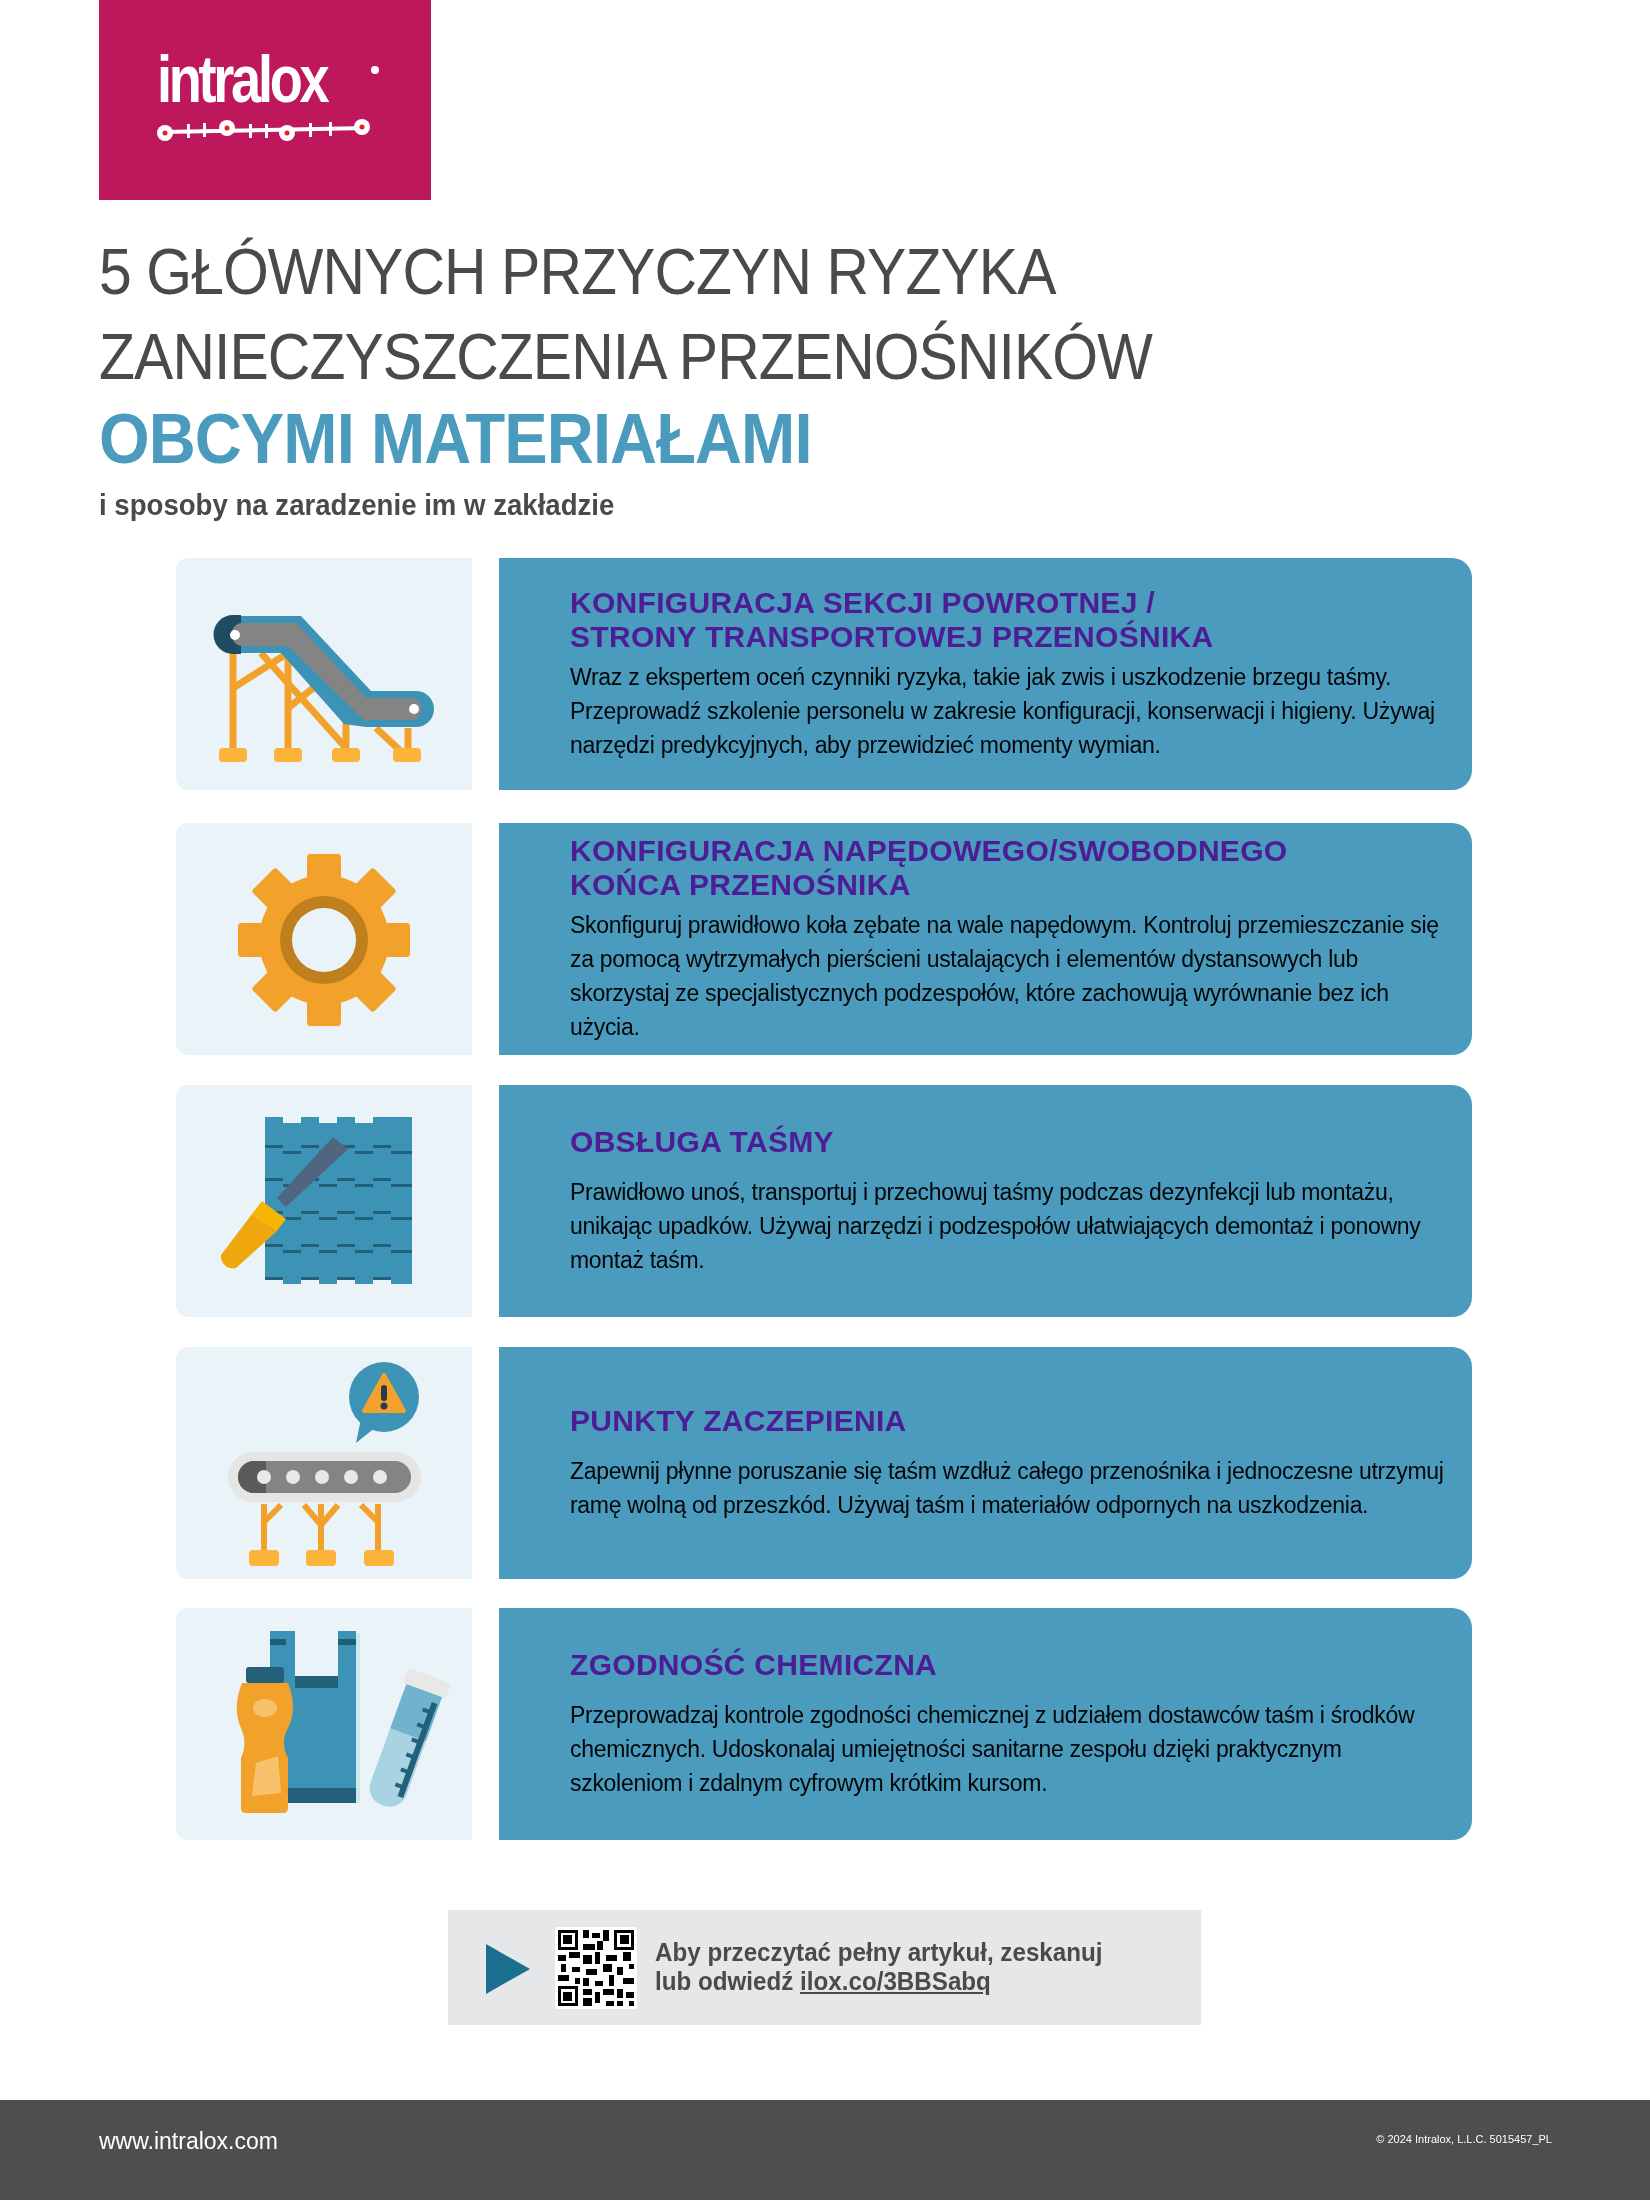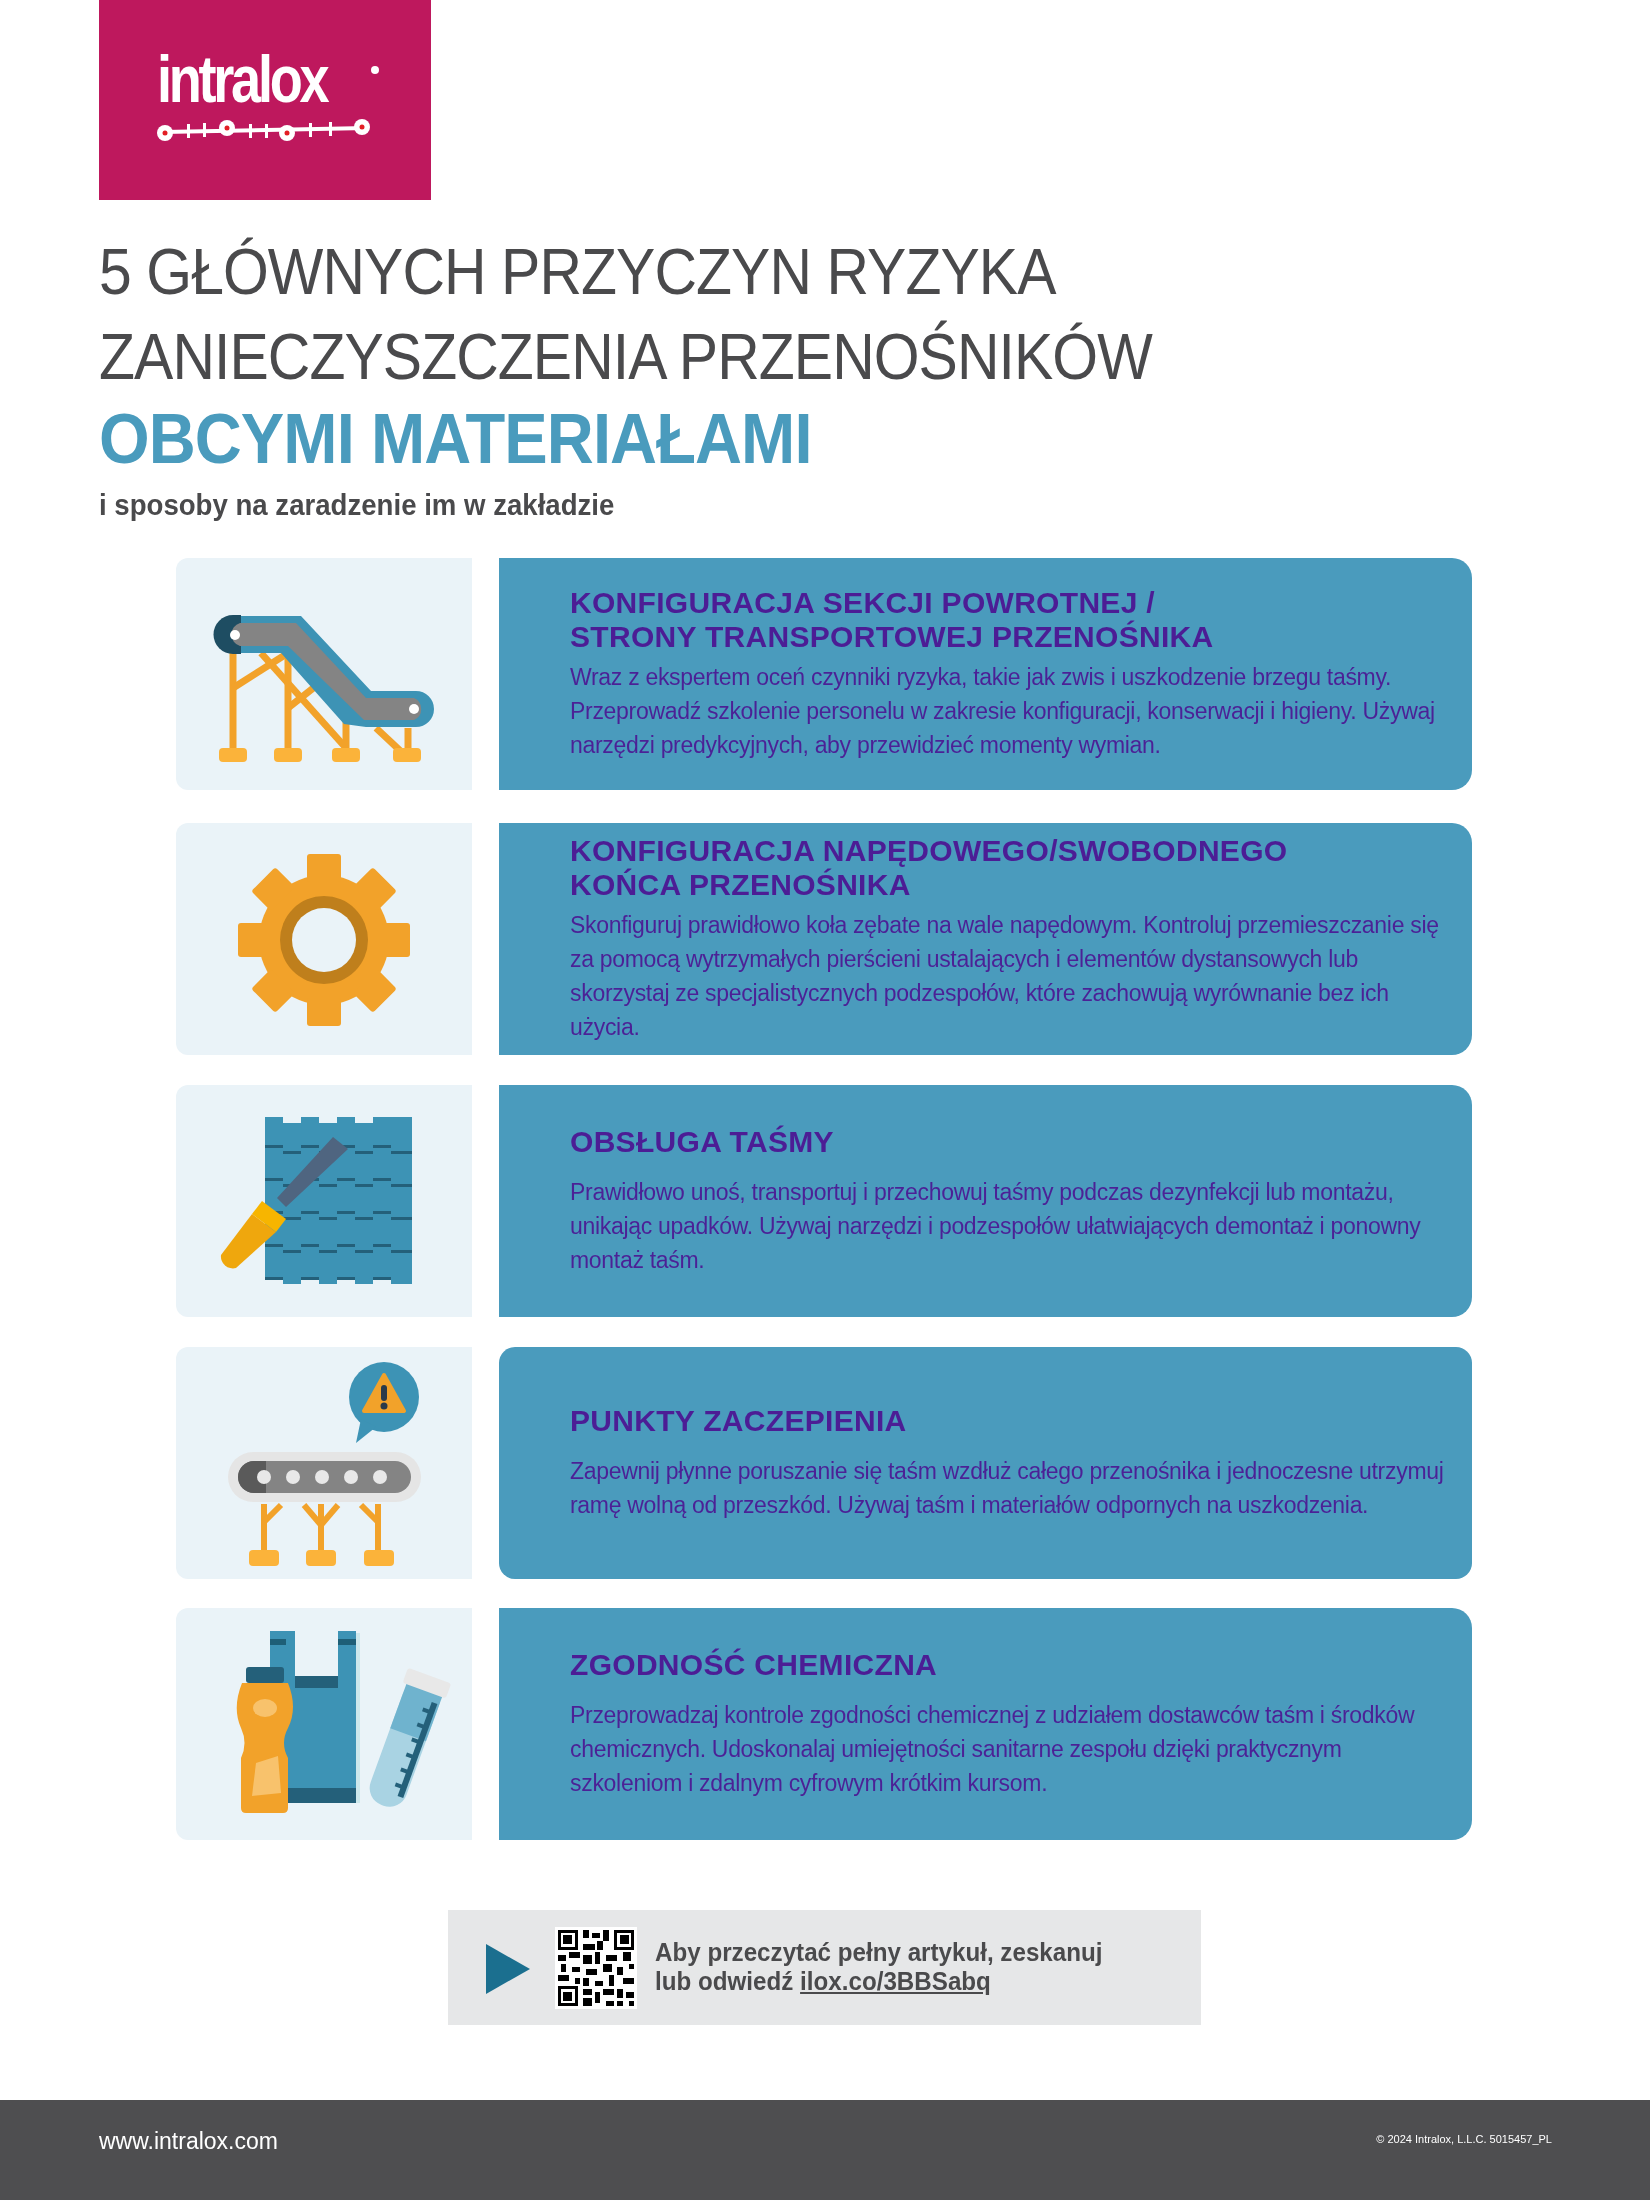--- a/index.html
+++ b/index.html
@@ -17,21 +17,21 @@
   #t2 { top:325px; }
   .title-accent { position:absolute; left:99px; top:404px; color:#4a9bbd; font-weight:bold; font-size:70px; line-height:1;
                   letter-spacing:-1px; transform:scaleX(0.93); transform-origin:left top; white-space:nowrap; }
   .subtitle { position:absolute; left:99px; top:490px; color:#4a4a4c; font-weight:bold; font-size:30px; line-height:1;
               transform:scaleX(0.92); transform-origin:left top; white-space:nowrap; }
 
   .card-icon { position:absolute; left:176px; width:296px; height:232px; background:#eaf3f8; border-radius:12px 0 0 12px; }
   .card-body { position:absolute; left:499px; width:973px; height:232px; background:#4a9bbd; border-radius:0 20px 20px 0; }
   .card-text { position:absolute; left:71px; right:16px; top:0; bottom:0; display:flex; flex-direction:column; justify-content:center; }
   .card-title { color:#4c1d95; font-weight:bold; font-size:30px; line-height:34px; letter-spacing:0.3px; }
-  .card-desc { color:#4c1d95; font-size:23px; line-height:34px; margin-top:6px; letter-spacing:-0.3px; opacity:0.96; }
+  .card-desc { color:#000000; font-size:23px; line-height:34px; margin-top:6px; letter-spacing:-0.3px; opacity:0.96; }
   .card-desc.spaced { margin-top:16px; }
   .icon-svg { position:absolute; left:0; top:0; width:296px; height:232px; }
 
   .cta { position:absolute; left:448px; top:1910px; width:753px; height:115px; background:#e6e7e8; }
   .cta-play { position:absolute; left:38px; top:34px; width:0; height:0; border-top:25px solid transparent; border-bottom:25px solid transparent; border-left:44px solid #1b6f8f; }
   .cta-qr { position:absolute; left:107px; top:17px; width:82px; height:82px; background:#fff; }
   .cta-text { position:absolute; left:207px; top:28px; color:#4a4a4c; font-weight:bold; font-size:26px; line-height:29px; white-space:nowrap;
               transform:scaleX(0.93); transform-origin:left top; }
   .cta-link { color:#4a4a4c; text-decoration:underline; }
 
@@ -223,21 +223,21 @@
       <line x1="202" y1="157" x2="202" y2="210"></line>
         <line x1="185" y1="158" x2="202" y2="175"></line>
     </g>
     <g fill="#fbb33a">
       <rect x="73" y="203" width="30" height="16" rx="4"></rect>
         <rect x="130" y="203" width="30" height="16" rx="4"></rect>
         <rect x="188" y="203" width="30" height="16" rx="4"></rect>
     </g>
   </svg>
 </div>
-<div class="card-body" style="top:1347px;border-radius:16px;">
+<div class="card-body" style="top:1347px;">
   <div class="card-text">
     <div class="card-title">PUNKTY ZACZEPIENIA</div>
     <div class="card-desc spaced">Zapewnij płynne poruszanie się taśm wzdłuż całego przenośnika i jednoczesne utrzymuj ramę wolną od przeszkód. Używaj taśm i materiałów odpornych na uszkodzenia.</div>
   </div>
 </div>
 
 <div class="card-icon" style="top:1608px;">
   <svg class="icon-svg" viewBox="0 0 296 232">
     <rect x="176" y="25" width="8" height="170" fill="#cde8ec"></rect>
     <path d="M94,23 L119,23 L119,68 L162,68 L162,23 L180,23 L180,195 L94,195 Z" fill="#3d93b5"></path>

